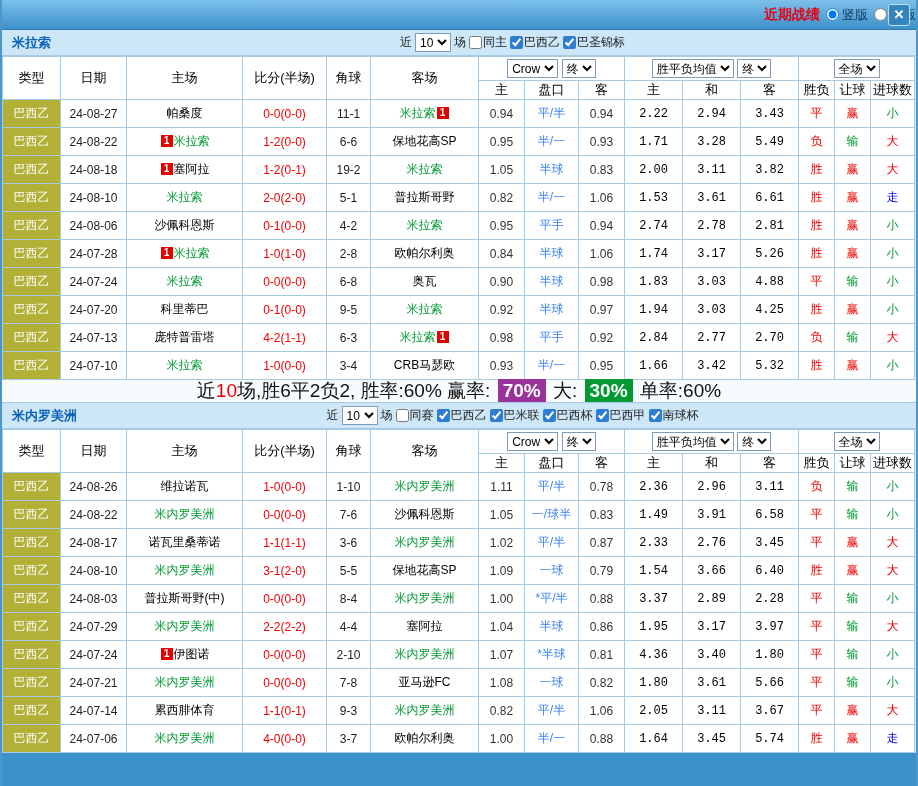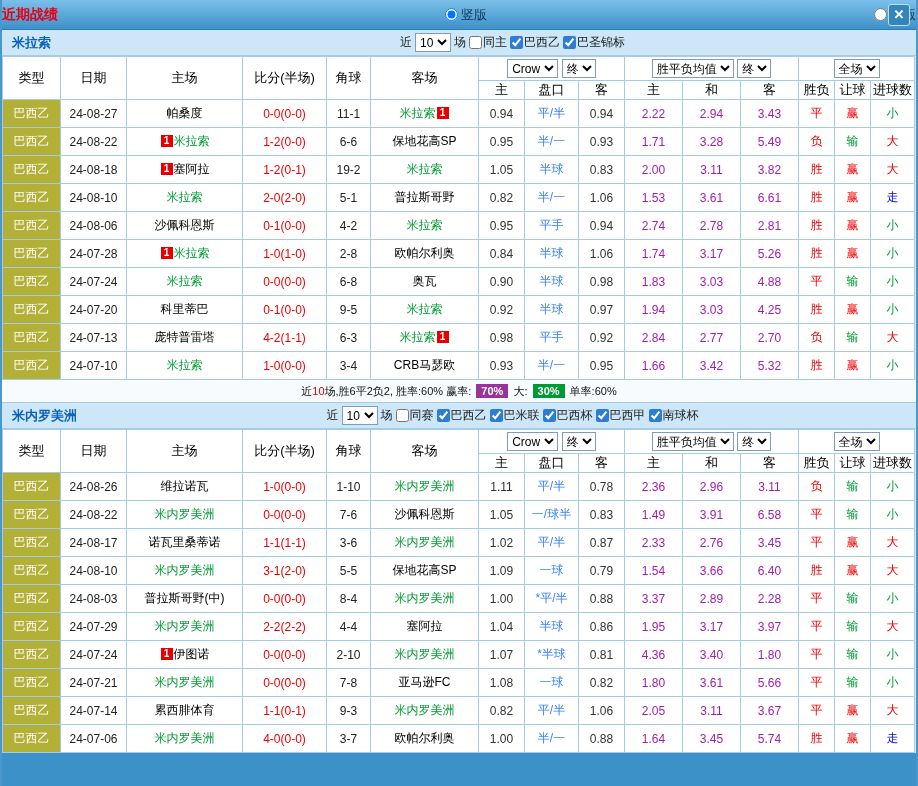--- a/index.html
+++ b/index.html
@@ -3,21 +3,21 @@
 <meta charset="utf-8">
 <style>
   * { box-sizing: border-box; }
   html,body { margin:0; padding:0; }
   body { font-family:"Liberation Sans",sans-serif; background:#eef6fc; }
   .app { width:918px; height:786px; border-left:2px solid #4a97cc; border-right:2px solid #4a97cc;
          background:#d9ecfa; display:flex; flex-direction:column; overflow:hidden; }
   
   .titlebar { height:30px; flex:0 0 30px; background:linear-gradient(#7cc0ea,#3d91c9);
               display:flex; align-items:center; position:relative; border-bottom:1px solid #2f7cb0; }
-  .titlebar-center { flex:1; display:flex; justify-content:space-between; align-items:center; gap:6px; font-size:13px; color:#12385e; }
+  .titlebar-center { flex:1; display:flex; justify-content:flex-end; align-items:center; gap:6px; font-size:13px; color:#12385e; }
   .title-text { color:#e60012; font-weight:bold; font-size:14px; }
   .radio-label { display:inline-flex; align-items:center; gap:3px; cursor:pointer; }
   .radio-label input { margin:0; }
   .close-btn { position:absolute; right:6px; top:4px; width:22px; height:22px; background:#3585bd;
                border:1px solid #bfe0f5; border-radius:3px; color:#fff; font-weight:bold; font-size:13px;
                line-height:20px; text-align:center; cursor:pointer; }
   
   .section-head { height:26px; background:#cde7f8; border-bottom:1px solid #a6cbe4;
                   display:flex; align-items:center; font-size:13px; }
   .team-name { color:#0b62b8; font-weight:bold; padding:0 10px; min-width:110px; text-align:left; }
@@ -32,31 +32,31 @@
   thead th { font-weight:normal; color:#000; background:#fff; font-size:13px; }
   thead tr.sel-row th { height:24px; }
   thead tr.lbl-row th { height:18px; }
   thead select { font-size:12px; height:19px; border:1px solid #7f9db9; background:#fff; max-width:108px; }
   tbody td { height:28px; color:#333; }
   td.type { background:#b2b037; color:#fff; }
   td.date { color:#222; }
   td.score { color:#ee0000; }
   td.corner { color:#222; }
   td.handicap { color:#3b82f6; }
-  td.avg { color:#a21caf; }
+  td.avg { color:#000000;font-family:Liberation Mono, monospace; }
   .team-green { color:#009933; }
   .team-black { color:#000; }
   .val-red { color:#ee0000; }
   .val-green { color:#009933; }
   .val-blue { color:#0000ee; }
   .card-badge { display:inline-block; width:12px; height:12px; line-height:12px; background:#e60000;
                 color:#fff; font-size:10px; font-weight:bold; vertical-align:1px; margin:0 1px; }
   
   .summary { height:23px; background:#f7fbfe; border-bottom:1px solid #a6cbe4; text-align:center;
-             line-height:22px; font-size:11px; color:#111; }
+             line-height:22px; font-size:19px; color:#111; }
   .seg-red { color:#ee0000; }
   .seg-badge-green { background:#009933; color:#fff; font-weight:bold; padding:1px 5px; margin:0 2px; }
   .seg-badge-purple { background:#993399; color:#fff; font-weight:bold; padding:1px 5px; margin:0 2px; }
   
   .bottom-bar { flex:1; min-height:10px; background:#3d91c9; }
 </style>
 </head>
 <body>
 
 <div class="app">

